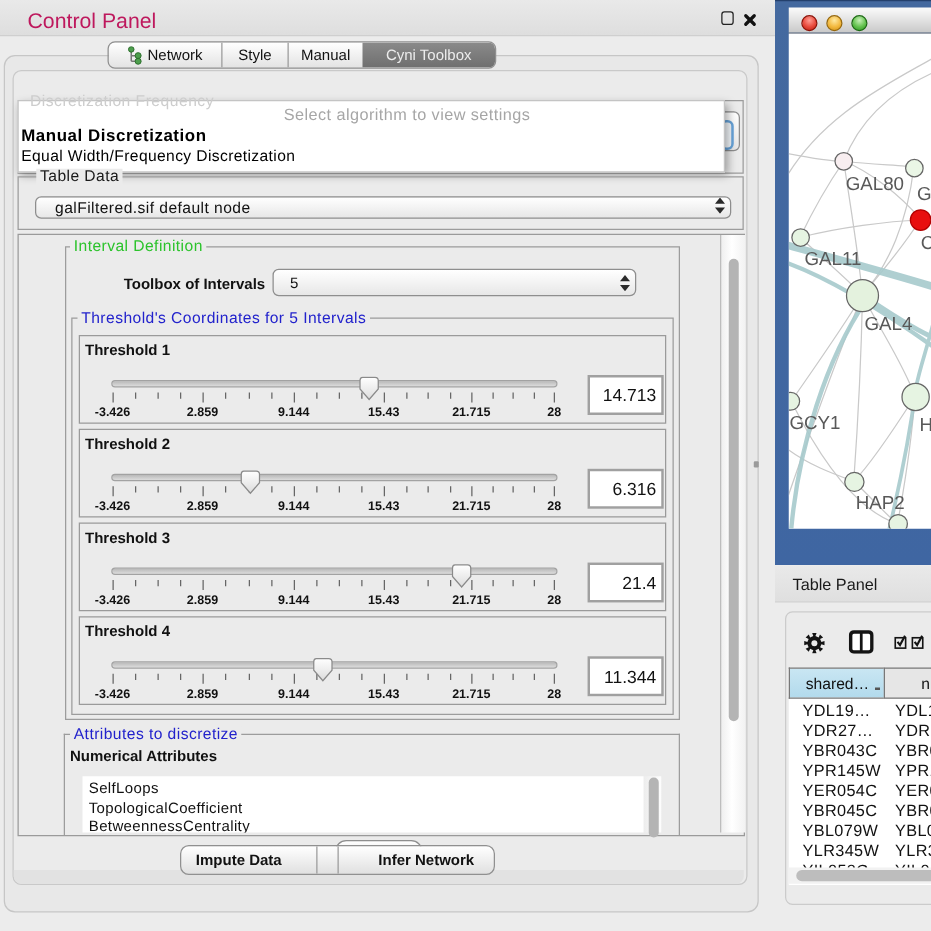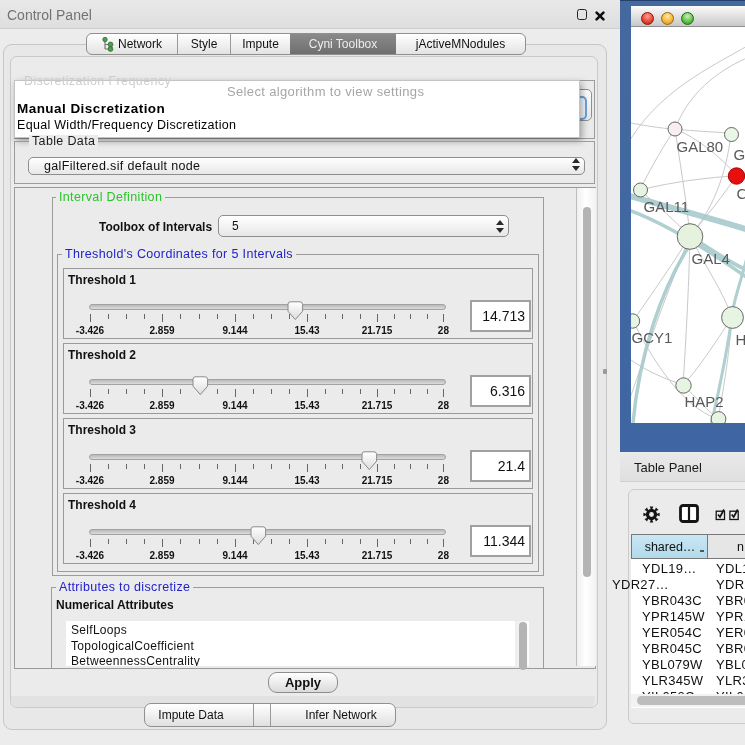--- a/index.html
+++ b/index.html
@@ -2,21 +2,21 @@
 <html><head>
 <meta charset="utf-8">
 <style>
   html,body{margin:0;padding:0;}
   body{width:745px;height:745px;position:relative;overflow:hidden;
        font-family:"Liberation Sans", sans-serif;background:#ececec;}
   .abs{position:absolute;}
   
   #titlebar{left:0;top:0;width:620px;height:28px;
     background:linear-gradient(#e9e9e9,#dedede);border-bottom:1px solid #cfcfcf;}
-  #titletext{left:7px;top:7px;font-size:14px;color:#737373;}
+  #titletext{left:22px;top:7px;font-size:17px;color:#be185d;}
   #floatbtn{left:577px;top:9px;width:8px;height:9px;border:1.6px solid #222;border-radius:2.5px;}
   #outerpanel{left:3px;top:44px;width:602px;height:684px;border:1px solid #c6c6c6;
     border-radius:9px;background:#e8e8e8;}
   #innerpanel{left:10px;top:56px;width:586px;height:650px;border:1px solid #c9c9c9;
     border-radius:7px;background:#ebebeb;}
   
   #toptabs{left:86px;top:33px;height:20px;border:1px solid #8f8f8f;border-radius:6px;
     background:linear-gradient(#ffffff,#e3e3e3);display:flex;align-items:center;
     font-size:12px;color:#111;overflow:hidden;}
   #toptabs .seg{height:20px;display:flex;align-items:center;justify-content:center;
@@ -35,23 +35,23 @@
   .track{position:absolute;height:4px;border:1px solid #a2a2a2;border-radius:3px;
     background:linear-gradient(#b9b9b9,#dcdcdc);}
   .tick{position:absolute;width:1px;background:#666;}
   .tlabel{position:absolute;font-size:10px;font-weight:bold;color:#111;transform:translateX(-50%);}
   .tfield{position:absolute;width:53px;height:28px;background:#fff;border:2px solid #a0a0a0;
     font-size:14px;color:#111;text-align:right;line-height:28px;padding-right:4px;}
   
   #popup{left:14px;top:80px;width:564px;height:56px;background:#fff;
     border:1px solid #c4c4c4;box-shadow:2px 3px 7px rgba(0,0,0,0.35);}
   
-  #bottabs{left:144px;top:703px;height:22px;border:1px solid #909090;border-radius:7px;
+  #bottabs{left:144px;top:676px;height:22px;border:1px solid #909090;border-radius:7px;
     background:linear-gradient(#ffffff,#e0e0e0);display:flex;align-items:center;
-    font-size:12px;font-weight:normal;color:#111;overflow:hidden;gap:16px;}
+    font-size:12px;font-weight:bold;color:#111;overflow:hidden;gap:16px;}
   #bottabs .seg{height:22px;display:flex;align-items:center;justify-content:center;box-sizing:border-box;}
   #bottabs .sep{width:1px;height:22px;background:#9a9a9a;}
   #bottabs .sel{background:linear-gradient(#8a8a8a,#707070);color:#e8e8e8;}
   
   #bluewin{left:620px;top:0;width:125px;height:452px;background:linear-gradient(#44699f,#3f66a2);}
   #nettitle{left:631px;top:6px;width:114px;height:20px;
     background:linear-gradient(#fbfbfb,#c9c9c9);border-bottom:1px solid #8f8f8f;}
   .light{position:absolute;width:11px;height:11px;border-radius:50%;top:11.5px;}
   #canvas{left:631px;top:27px;width:114px;height:396px;background:#fff;overflow:hidden;}
   #tpbar{left:620px;top:453px;width:125px;height:28px;background:linear-gradient(#e9e9e9,#dfdfdf);
@@ -87,23 +87,22 @@
       <line x1="3" y1="7.5" x2="8" y2="7.5" stroke="#777" stroke-width="1.2"></line>
       <line x1="3" y1="12" x2="8" y2="12" stroke="#777" stroke-width="1.2"></line>
       <circle cx="3" cy="2.5" r="2.2" fill="#4d9e4d" stroke="#2c6e2c" stroke-width="0.8"></circle>
       <circle cx="8.5" cy="7.5" r="2.4" fill="#4d9e4d" stroke="#2c6e2c" stroke-width="0.8"></circle>
       <circle cx="8.5" cy="12" r="2.4" fill="#4d9e4d" stroke="#2c6e2c" stroke-width="0.8"></circle>
     </svg>
     Network</div>
   <div class="sep"></div>
   <div class="seg" style="width:52px;">Style</div>
   <div class="sep"></div>
-  <div class="seg" style="width:59px;">Impute</div>
+  <div class="seg" style="width:59px;">Manual</div>
   <div class="seg sel" style="width:106px;">Cyni Toolbox</div>
-  <div class="seg" style="width:129px;">jActiveMNodules</div>
 </div>
 
 <div class="abs group" style="left:14px;top:80px;width:579px;height:57px;"></div>
 
 <div class="abs combo" style="left:400px;top:89px;width:192px;height:32px;"></div>
 <div class="abs" style="left:576px;top:96px;width:7px;height:20px;border:2px solid #68a4da;border-radius:5px;background:#f4f8fc;"></div>
 
 <div class="abs" id="popup"></div>
 <div class="abs" style="left:24px;top:74px;font-size:12.5px;letter-spacing:0.4px;color:#cdcdcd;z-index:5;">Discretization Frequency</div>
 <div class="abs" style="left:227px;top:84px;font-size:13px;letter-spacing:0.35px;color:#a6a6a6;z-index:5;">Select algorithm to view settings</div>
@@ -405,21 +404,21 @@
     <path d="M16.7 6.5 L18.7 9 L22.7 1.5" fill="none" stroke="#141414" stroke-width="1.7"></path>
   </svg>
 </div>
 
 <div class="abs" id="tptable"></div>
 <div class="abs hcell" style="left:631px;width:77px;background:linear-gradient(#c9e6f3,#b2daec);border-right:none;">shared…</div>
 <div class="abs hcell" style="left:707px;width:43px;background:#e6e6e6;justify-content:flex-start;padding-left:29px;">n</div>
 <div class="abs" style="left:700px;top:550px;width:4px;height:2px;background:#555;"></div>
 <div class="trowtxt abs" style="left:642px;top:560.5px;">YDL19…</div>
 <div class="trowtxt abs" style="left:716px;top:560.5px;">YDL19</div>
-<div class="trowtxt abs" style="left:612px;top:576.5px;">YDR27…</div>
+<div class="trowtxt abs" style="left:642px;top:576.5px;">YDR27…</div>
 <div class="trowtxt abs" style="left:716px;top:576.5px;">YDR27</div>
 <div class="trowtxt abs" style="left:642px;top:592.6px;">YBR043C</div>
 <div class="trowtxt abs" style="left:716px;top:592.6px;">YBR04</div>
 <div class="trowtxt abs" style="left:642px;top:608.6px;">YPR145W</div>
 <div class="trowtxt abs" style="left:716px;top:608.6px;">YPR14</div>
 <div class="trowtxt abs" style="left:642px;top:624.7px;">YER054C</div>
 <div class="trowtxt abs" style="left:716px;top:624.7px;">YER05</div>
 <div class="trowtxt abs" style="left:642px;top:640.8px;">YBR045C</div>
 <div class="trowtxt abs" style="left:716px;top:640.8px;">YBR04</div>
 <div class="trowtxt abs" style="left:642px;top:656.8px;">YBL079W</div>

